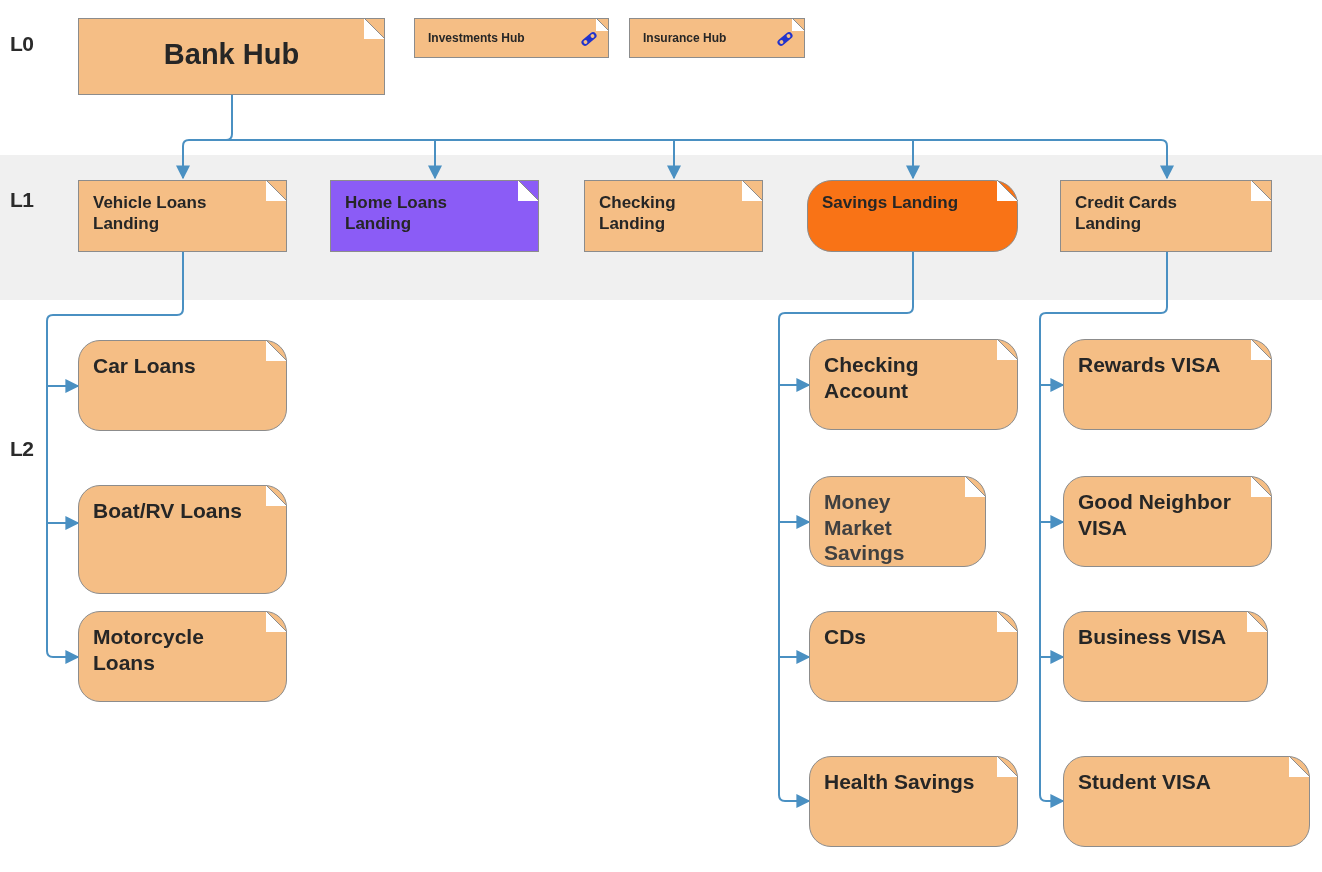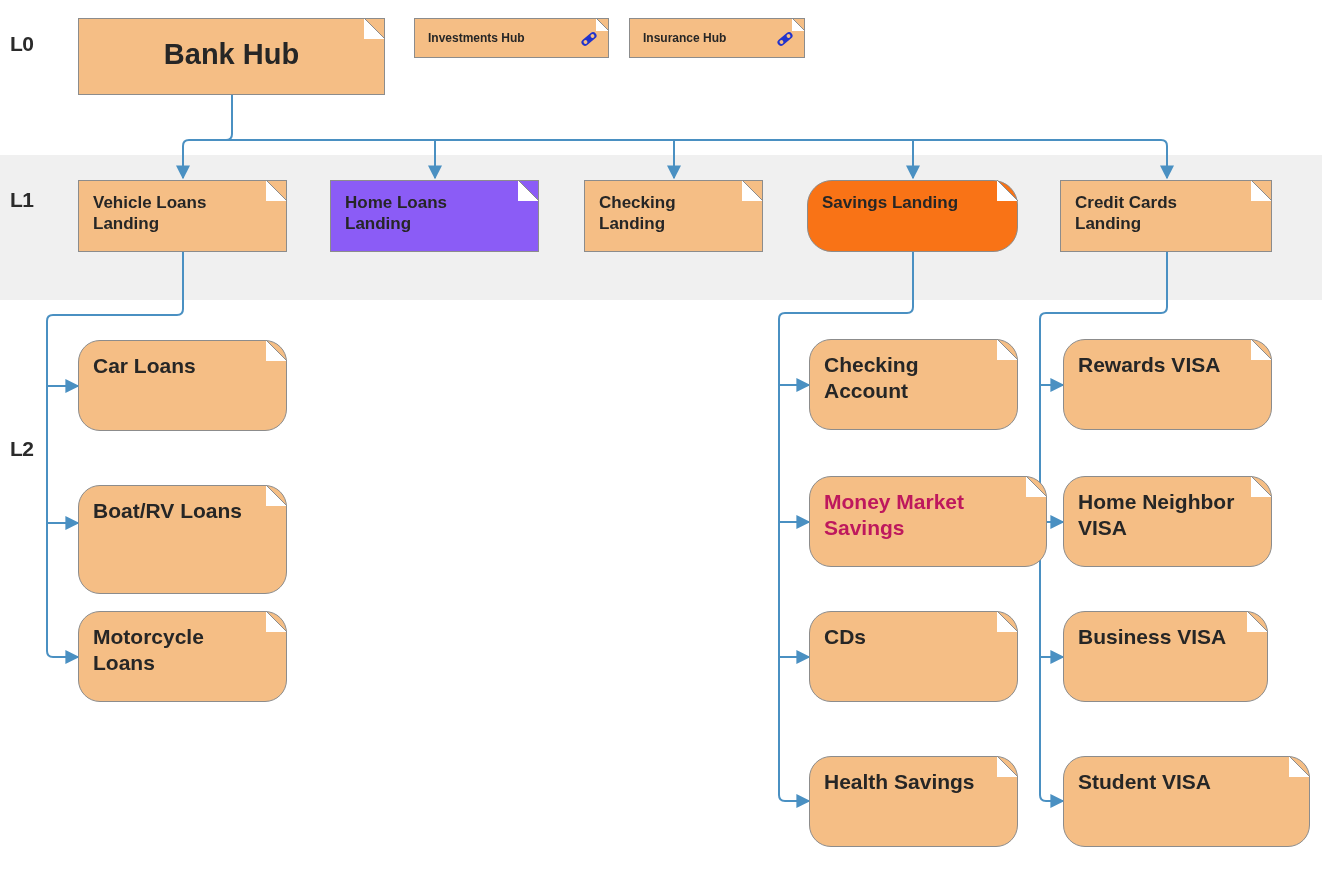--- a/index.html
+++ b/index.html
@@ -234,21 +234,21 @@
         </svg>
         <div class="label">Motorcycle Loans</div>
       </div>
       <div class="node l2" style="left: 809px; top: 339px; width: 209px; height: 91px; background: rgb(245, 190, 133); border-color: rgb(140, 140, 140); color: rgb(38, 38, 38);">
         <svg class="fold-line" viewBox="0 0 21 21" width="21" height="21" style="width: 21px; height: 21px;">
           <polygon points="0,0 21,21 0,21" fill="#ffffff" stroke="none"></polygon>
           <polyline points="0,0 21,21" stroke="#8c8c8c" stroke-width="1" fill="none"></polyline>
         </svg>
         <div class="label">Checking Account</div>
       </div>
-      <div class="node l2" style="left: 809px; top: 476px; width: 238px; height: 91px; background: rgb(245, 190, 133); border-color: rgb(140, 140, 140); color: #be185d;">
+      <div class="node l2" style="left: 809px; top: 476px; width: 177px; height: 91px; background: rgb(245, 190, 133); border-color: rgb(140, 140, 140); color: #404040;">
         <svg class="fold-line" viewBox="0 0 21 21" width="21" height="21" style="width: 21px; height: 21px;">
           <polygon points="0,0 21,21 0,21" fill="#ffffff" stroke="none"></polygon>
           <polyline points="0,0 21,21" stroke="#8c8c8c" stroke-width="1" fill="none"></polyline>
         </svg>
         <div class="label">Money Market
 Savings</div>
       </div>
       <div class="node l2" style="left: 809px; top: 611px; width: 209px; height: 91px; background: rgb(245, 190, 133); border-color: rgb(140, 140, 140); color: rgb(38, 38, 38);">
         <svg class="fold-line" viewBox="0 0 21 21" width="21" height="21" style="width: 21px; height: 21px;">
           <polygon points="0,0 21,21 0,21" fill="#ffffff" stroke="none"></polygon>
@@ -268,21 +268,21 @@
           <polygon points="0,0 21,21 0,21" fill="#ffffff" stroke="none"></polygon>
           <polyline points="0,0 21,21" stroke="#8c8c8c" stroke-width="1" fill="none"></polyline>
         </svg>
         <div class="label">Rewards VISA</div>
       </div>
       <div class="node l2" style="left: 1063px; top: 476px; width: 209px; height: 91px; background: rgb(245, 190, 133); border-color: rgb(140, 140, 140); color: rgb(38, 38, 38);">
         <svg class="fold-line" viewBox="0 0 21 21" width="21" height="21" style="width: 21px; height: 21px;">
           <polygon points="0,0 21,21 0,21" fill="#ffffff" stroke="none"></polygon>
           <polyline points="0,0 21,21" stroke="#8c8c8c" stroke-width="1" fill="none"></polyline>
         </svg>
-        <div class="label">Home Neighbor
+        <div class="label">Good Neighbor
 VISA</div>
       </div>
       <div class="node l2" style="left: 1063px; top: 611px; width: 205px; height: 91px; background: rgb(245, 190, 133); border-color: rgb(140, 140, 140); color: rgb(38, 38, 38);">
         <svg class="fold-line" viewBox="0 0 21 21" width="21" height="21" style="width: 21px; height: 21px;">
           <polygon points="0,0 21,21 0,21" fill="#ffffff" stroke="none"></polygon>
           <polyline points="0,0 21,21" stroke="#8c8c8c" stroke-width="1" fill="none"></polyline>
         </svg>
         <div class="label">Business VISA</div>
       </div>
       <div class="node l2" style="left: 1063px; top: 756px; width: 247px; height: 91px; background: rgb(245, 190, 133); border-color: rgb(140, 140, 140); color: rgb(38, 38, 38);">

